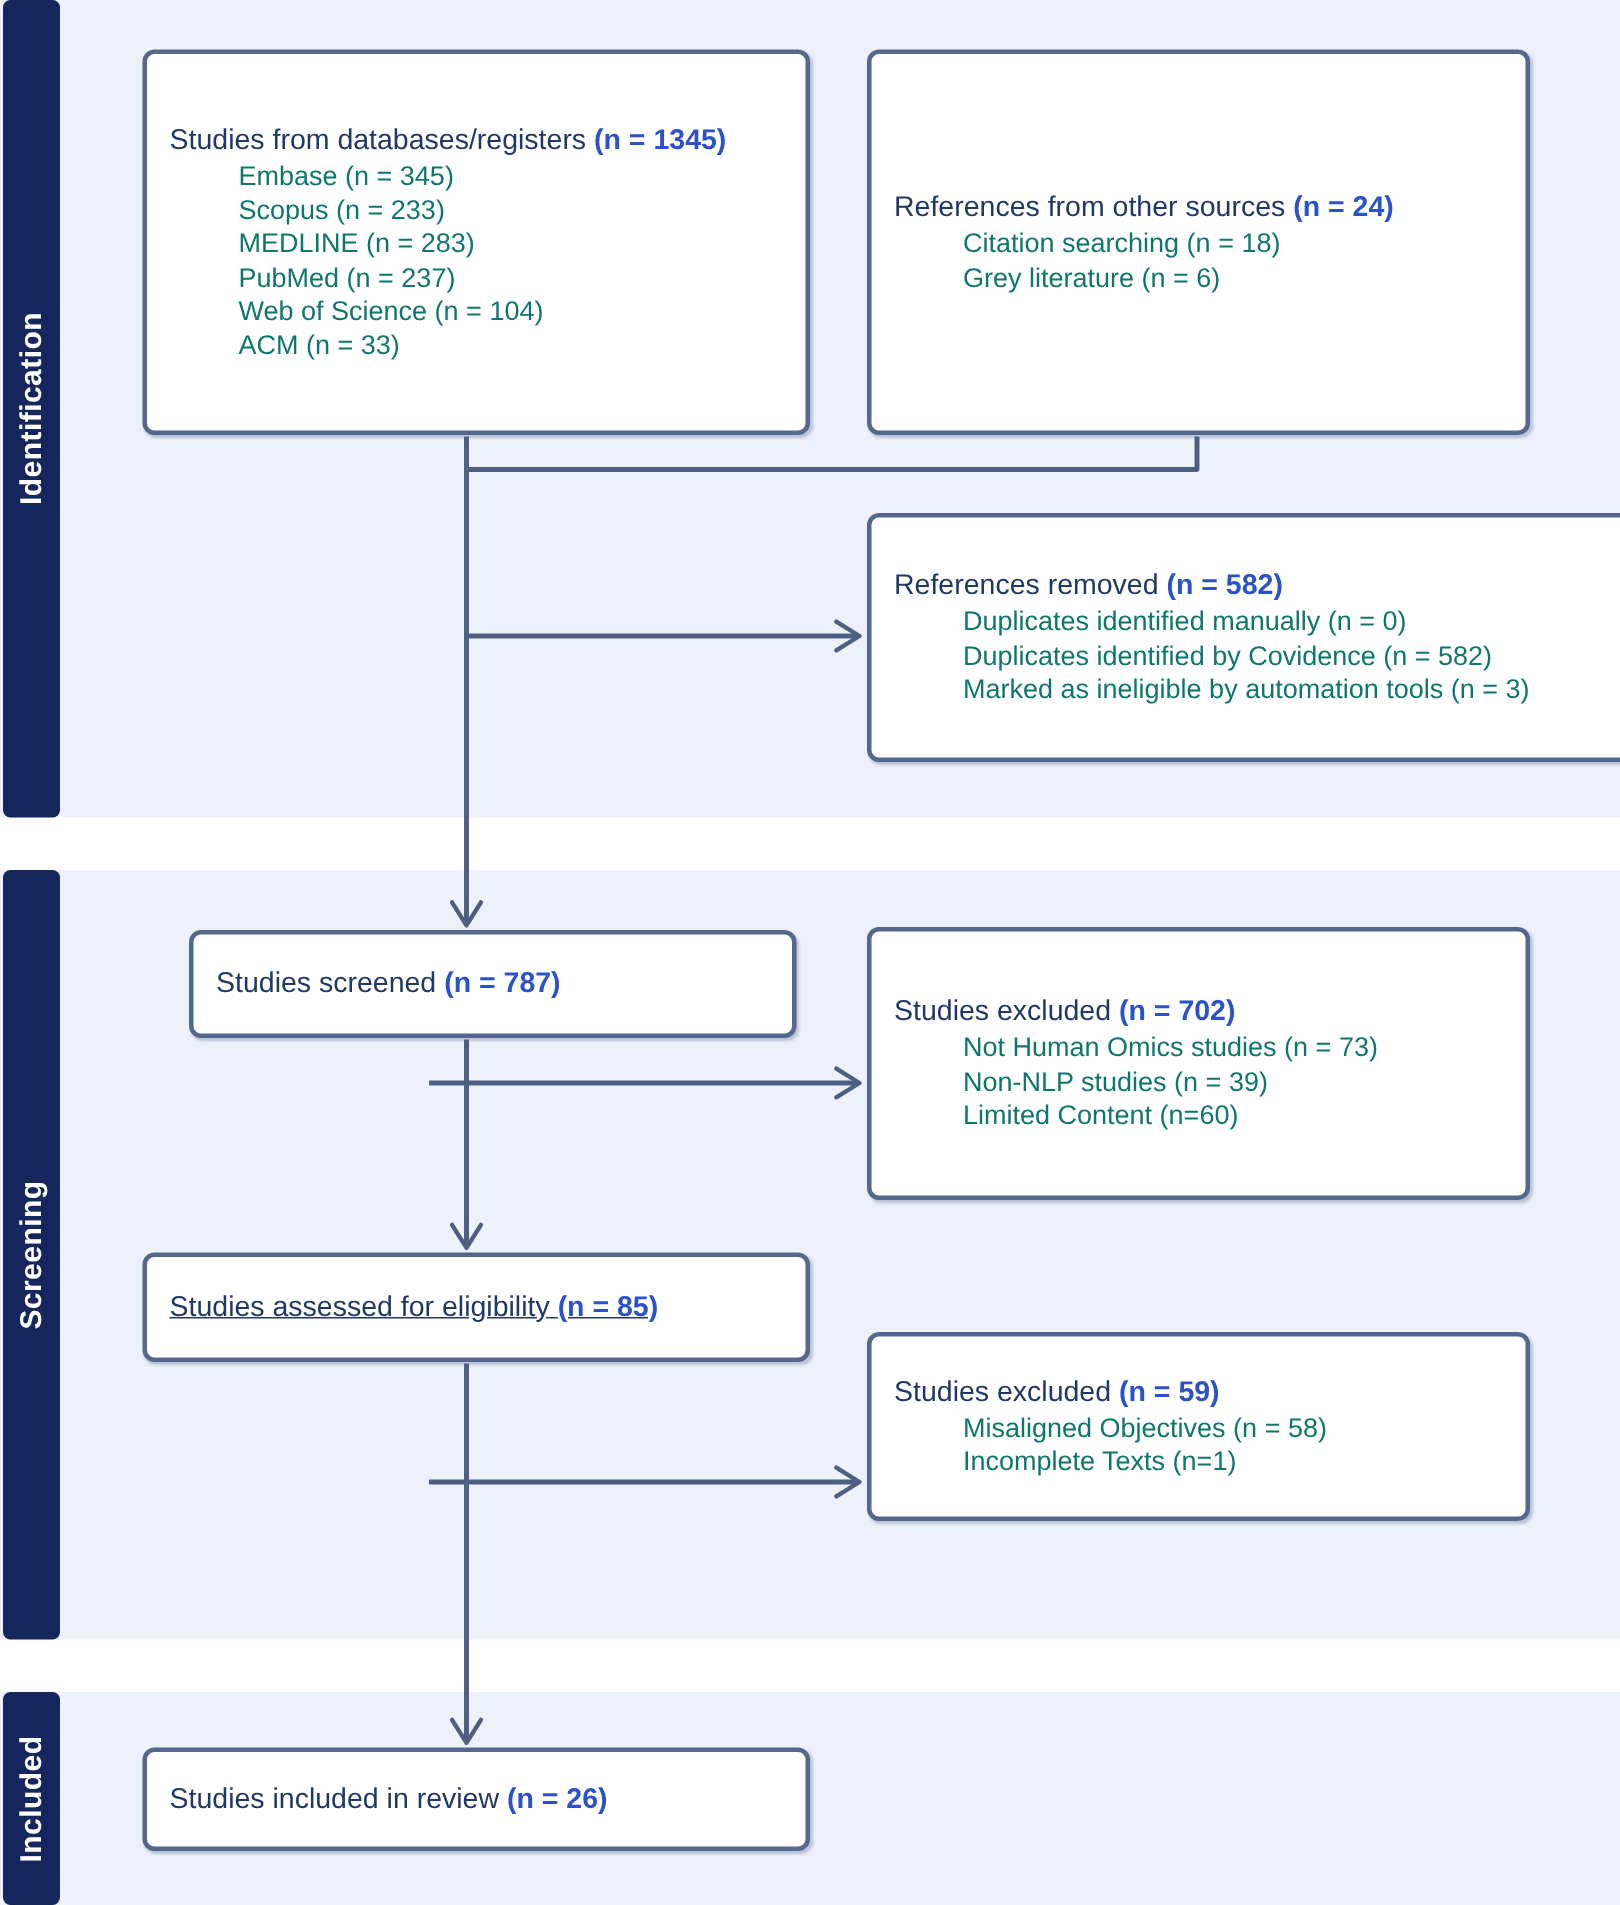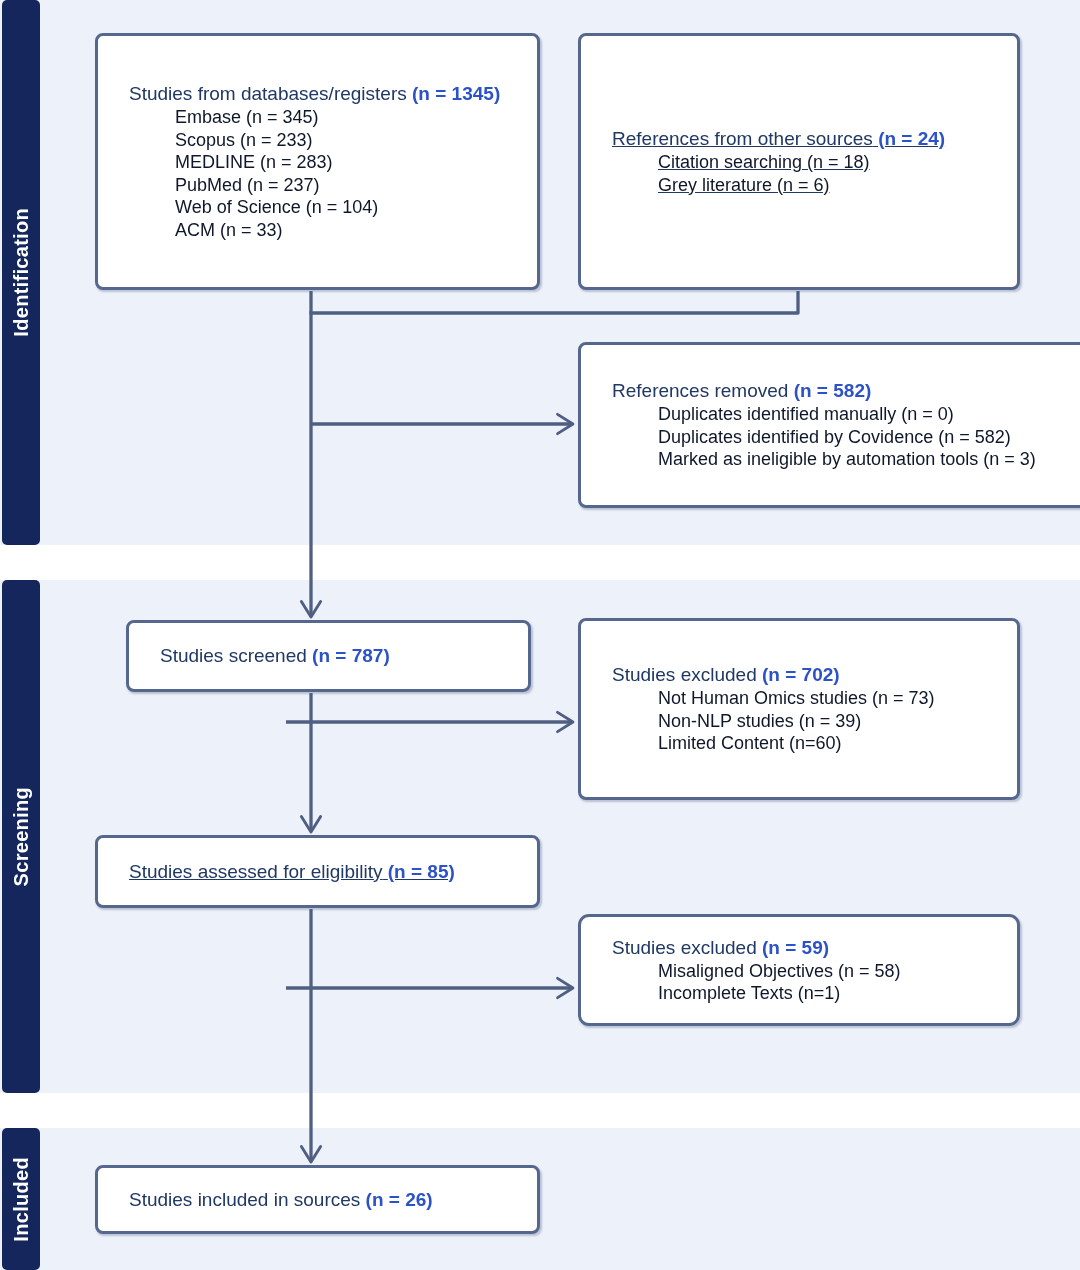--- a/index.html
+++ b/index.html
@@ -19,34 +19,34 @@
   .sidebar-screening{top:580px;height:513px;}
   .sidebar-included{top:1128px;height:142px;}
   .sidebar-label{
     writing-mode:vertical-rl;transform:rotate(180deg);
     color:#ffffff;font-weight:bold;font-size:20px;letter-spacing:.3px;white-space:nowrap;
   }
   .arrows{position:absolute;left:0;top:0;z-index:3;pointer-events:none;}
   .box{
     position:absolute;background:#ffffff;border:3px solid #56678e;border-radius:8px;
     box-sizing:border-box;z-index:4;display:flex;flex-direction:column;justify-content:center;
-    padding-left:31px;padding-right:8px;
+    padding-left:15px;padding-right:8px;
     box-shadow:1.5px 2px 2px rgba(90,105,140,.35);
     color:#1f3864;
   }
   .box-title{font-size:19px;line-height:24px;color:#1f3864;}
   .box-title .count{font-weight:bold;color:#2b52c8;}
-  .box-item{font-size:18px;line-height:22.5px;padding-left:46px;color:#0f172a;}
+  .box-item{font-size:18px;line-height:22.5px;padding-left:46px;color:#0f766e;}
   .box-databases{left:95px;top:33px;width:445px;height:257px;}
-  .box-other-sources{left:578px;top:33px;width:442px;height:257px;text-decoration:underline;}
+  .box-other-sources{left:578px;top:33px;width:442px;height:257px;}
   .box-references-removed{left:578px;top:342px;width:516px;height:166px;}
   .box-screened{left:95px;top:620px;width:405px;height:72px;margin-left:31px;}
   .box-excluded-screening{left:578px;top:618px;width:442px;height:182px;}
   .box-assessed{left:95px;top:835px;width:445px;height:73px;text-decoration:underline;}
-  .box-excluded-eligibility{left:578px;top:914px;width:442px;height:112px;border-radius:11px;}
+  .box-excluded-eligibility{left:578px;top:888px;width:442px;height:126px;}
   .box-included{left:95px;top:1165px;width:445px;height:69px;}
 </style>
 </head>
 <body>
 
 <div class="canvas">
 
   <div class="band band-identification"></div>
   <div class="band band-screening"></div>
   <div class="band band-included"></div>
@@ -148,18 +148,18 @@
       <span class="count">(n = 59)</span>
     </div>
     <div class="box-items">
         <div class="box-item">Misaligned Objectives (n = 58)</div>
         <div class="box-item">Incomplete Texts (n=1)</div>
       </div>
   </div>
 
   <div class="box box-included">
     <div class="box-title">
-      <span>Studies included in sources</span>
+      <span>Studies included in review</span>
       <span class="count">(n = 26)</span>
     </div>
   </div>
 
 </div>
 
 </body></html>

